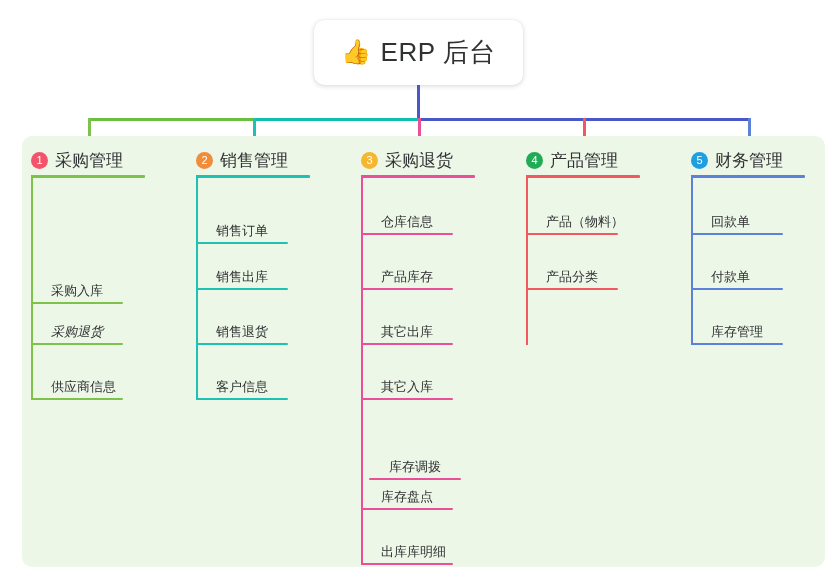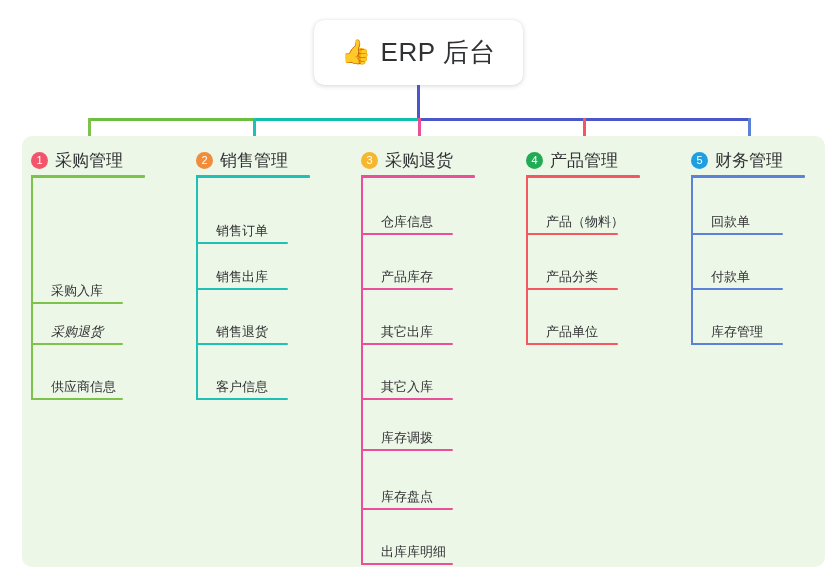--- a/index.html
+++ b/index.html
@@ -146,21 +146,21 @@
           <div class="item-rule" style="width: 92px; background: rgb(236, 79, 154);"></div>
         </div>
         <div class="item" style="top: 309px; width: 92px; height: 36px;">
           <div class="item-label">其它出库</div>
           <div class="item-rule" style="width: 92px; background: rgb(236, 79, 154);"></div>
         </div>
         <div class="item" style="top: 364px; width: 92px; height: 36px;">
           <div class="item-label">其它入库</div>
           <div class="item-rule" style="width: 92px; background: rgb(236, 79, 154);"></div>
         </div>
-        <div class="item" style="top: 415px; width: 92px; height: 36px;">
+        <div class="item" style="top: 444px; width: 92px; height: 36px; margin-left: 8px;">
           <div class="item-label">库存调拨</div>
           <div class="item-rule" style="width: 92px; background: rgb(236, 79, 154);"></div>
         </div>
         <div class="item" style="top: 474px; width: 92px; height: 36px;">
           <div class="item-label">库存盘点</div>
           <div class="item-rule" style="width: 92px; background: rgb(236, 79, 154);"></div>
         </div>
         <div class="item" style="top: 529px; width: 92px; height: 36px;">
           <div class="item-label">出库库明细</div>
           <div class="item-rule" style="width: 92px; background: rgb(236, 79, 154);"></div>
@@ -174,24 +174,20 @@
         <div class="head-rule" style="top: 175px; width: 114px; background: rgb(244, 87, 95);"></div>
         <div class="spine" style="left: 0px; top: 175px; height: 170px; background: rgb(244, 87, 95);"></div>
         <div class="item" style="top: 199px; width: 92px; height: 36px;">
           <div class="item-label">产品（物料）</div>
           <div class="item-rule" style="width: 92px; background: rgb(244, 87, 95);"></div>
         </div>
         <div class="item" style="top: 254px; width: 92px; height: 36px;">
           <div class="item-label">产品分类</div>
           <div class="item-rule" style="width: 92px; background: rgb(244, 87, 95);"></div>
         </div>
-        <div class="item" style="top: 309px; width: 92px; height: 36px;">
-          <div class="item-label">产品单位</div>
-          <div class="item-rule" style="width: 92px; background: rgb(244, 87, 95);"></div>
-        </div>
       </div>
       <div class="col" style="left: 691px; top: 0px; width: 144px; height: 588px;">
         <div class="col-head" style="top: 147px;">
           <span class="badge" style="background: rgb(31, 158, 224);">5</span>
           <span class="col-name">财务管理</span>
         </div>
         <div class="head-rule" style="top: 175px; width: 114px; background: rgb(91, 130, 216);"></div>
         <div class="spine" style="left: 0px; top: 175px; height: 170px; background: rgb(91, 130, 216);"></div>
         <div class="item" style="top: 199px; width: 92px; height: 36px;">
           <div class="item-label">回款单</div>

